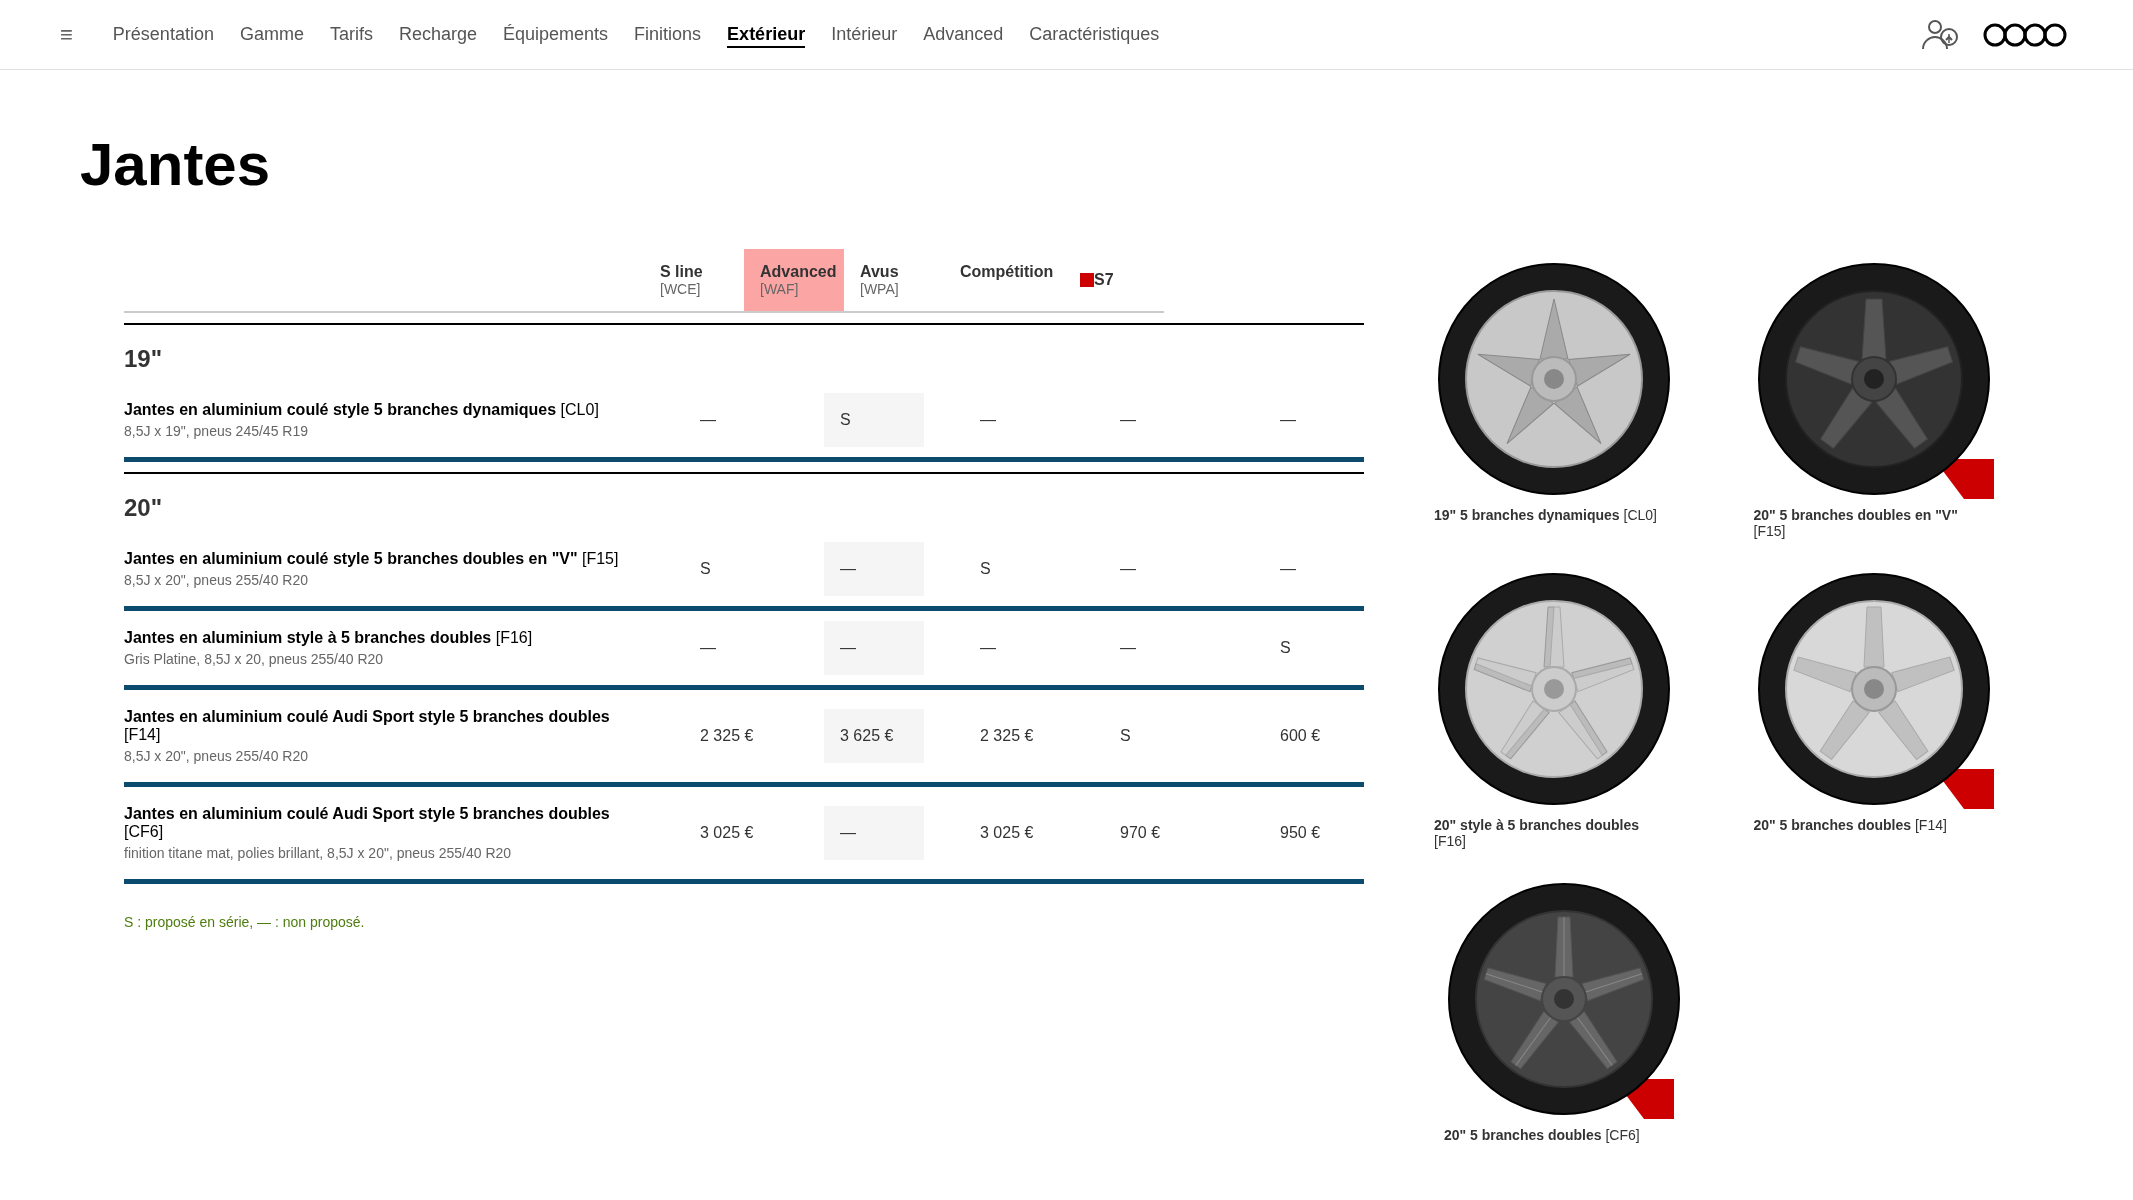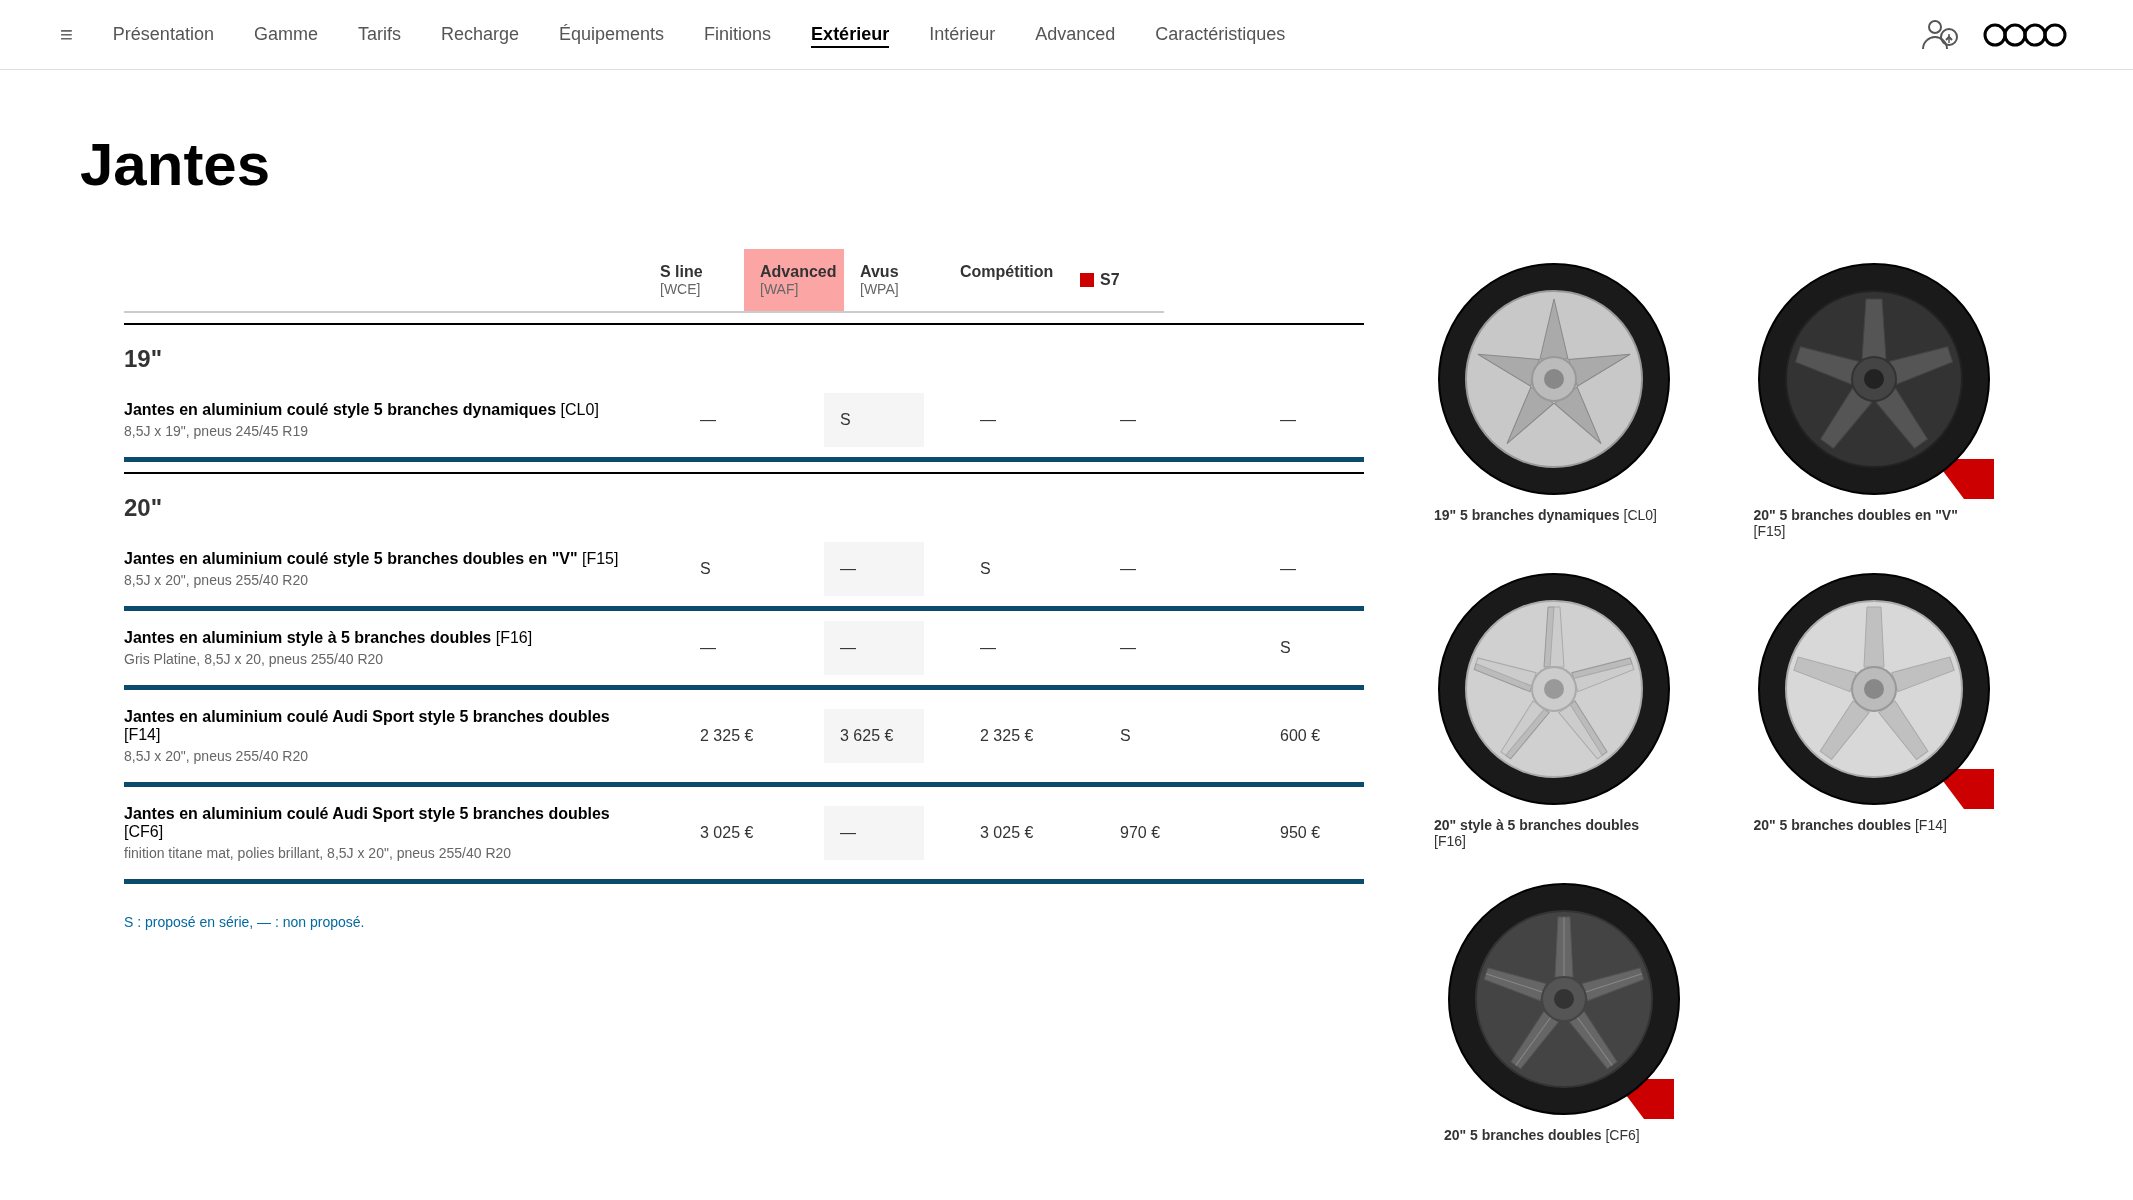--- a/index.html
+++ b/index.html
@@ -22,21 +22,21 @@
       position: relative;
     }
     .nav-hamburger {
       font-size: 22px;
       margin-right: 40px;
       color: #666;
       cursor: pointer;
     }
     .nav-links {
       display: flex;
-      gap: 40px;
+      gap: 26px;
       list-style: none;
       flex: 1;
     }
     .nav-links li a {
       text-decoration: none;
       color: #555;
       font-size: 18px;
       white-space: nowrap;
     }
     .nav-links li a.active {
@@ -93,21 +93,20 @@
       font-weight: 400;
       font-size: 14px;
       color: #666;
     }
     .col-header.highlighted {
       background: #fca5a5;
     }
     .col-header.s7 {
       display: flex;
       align-items: center;
-      gap: 6px;
     }
     .s7-bar {
       width: 14px;
       height: 14px;
       background: #cc0000;
       display: inline-block;
     }
 
     
     .section-header {
@@ -149,21 +148,21 @@
       font-size: 16px;
       color: #333;
       text-align: left;
     }
     .row-cell.highlighted {
       background: #f5f5f5;
     }
 
     .footnote {
       font-size: 14px;
-      color: #0369a1;
+      color: #4d7c0f;
       margin-top: 30px;
     }
 
     
     .wheels-section {
       flex: 1;
       display: grid;
       grid-template-columns: 1fr 1fr;
       gap: 10px;
       align-content: start;

